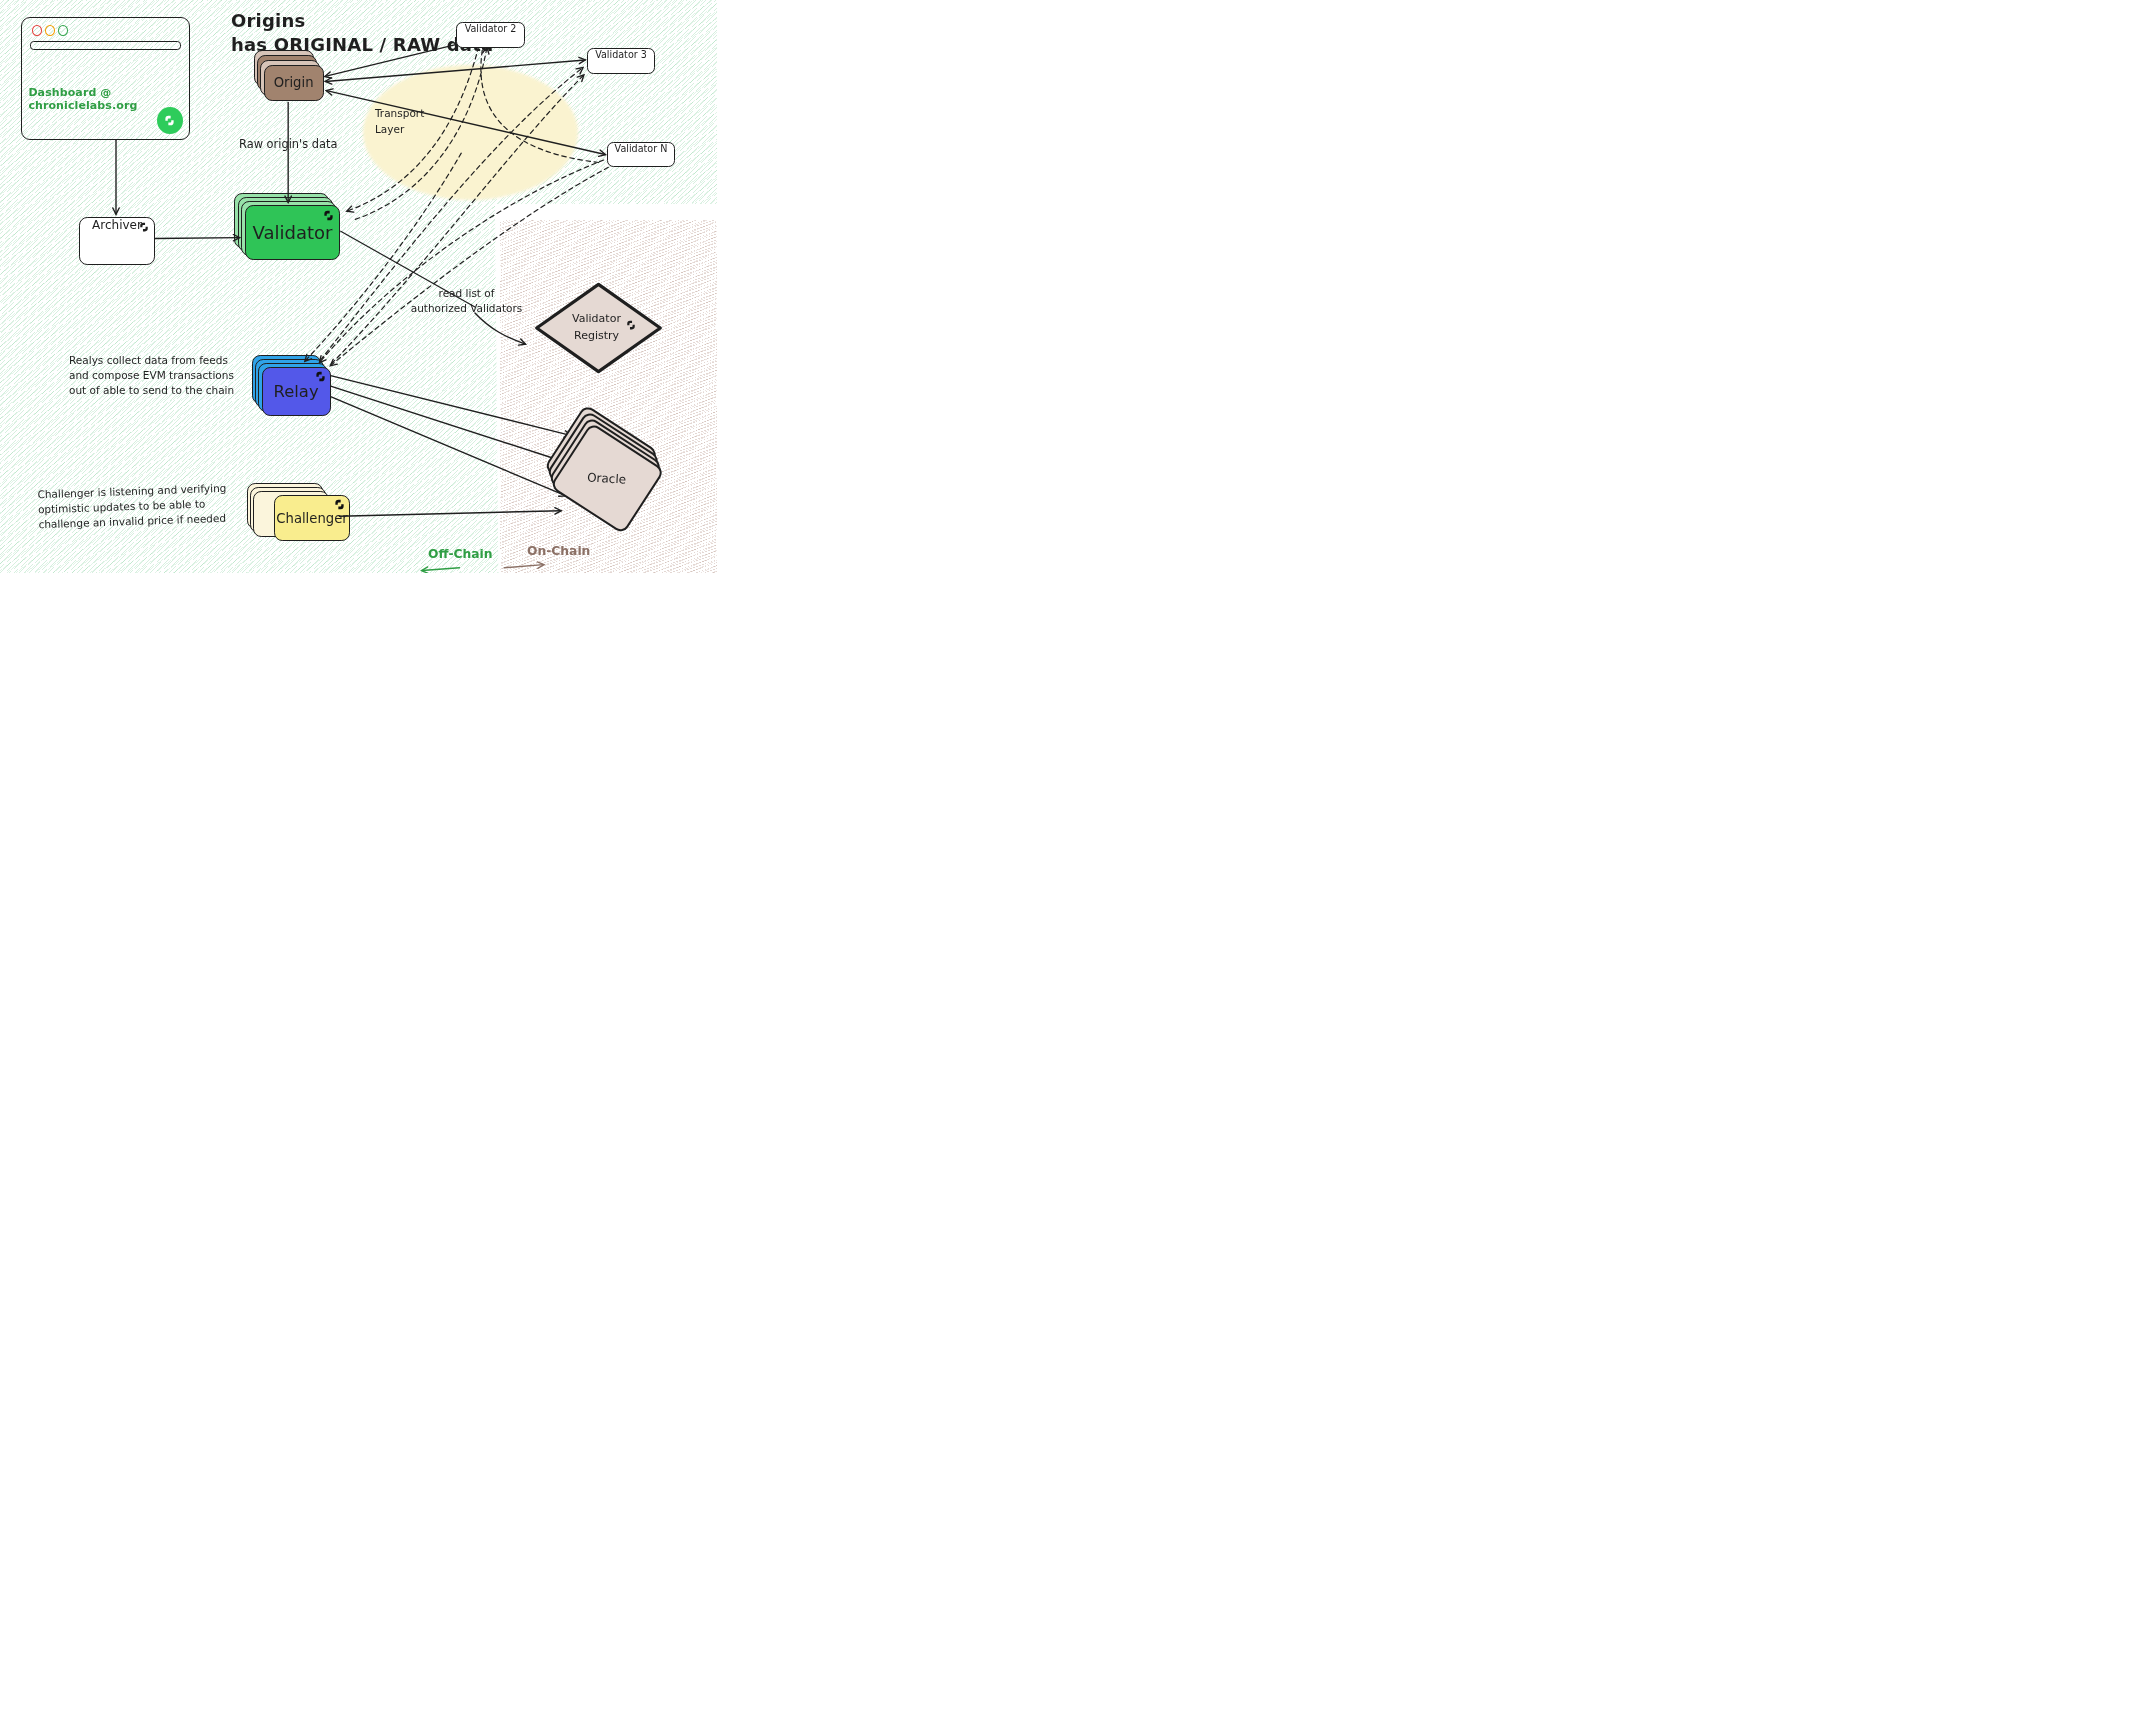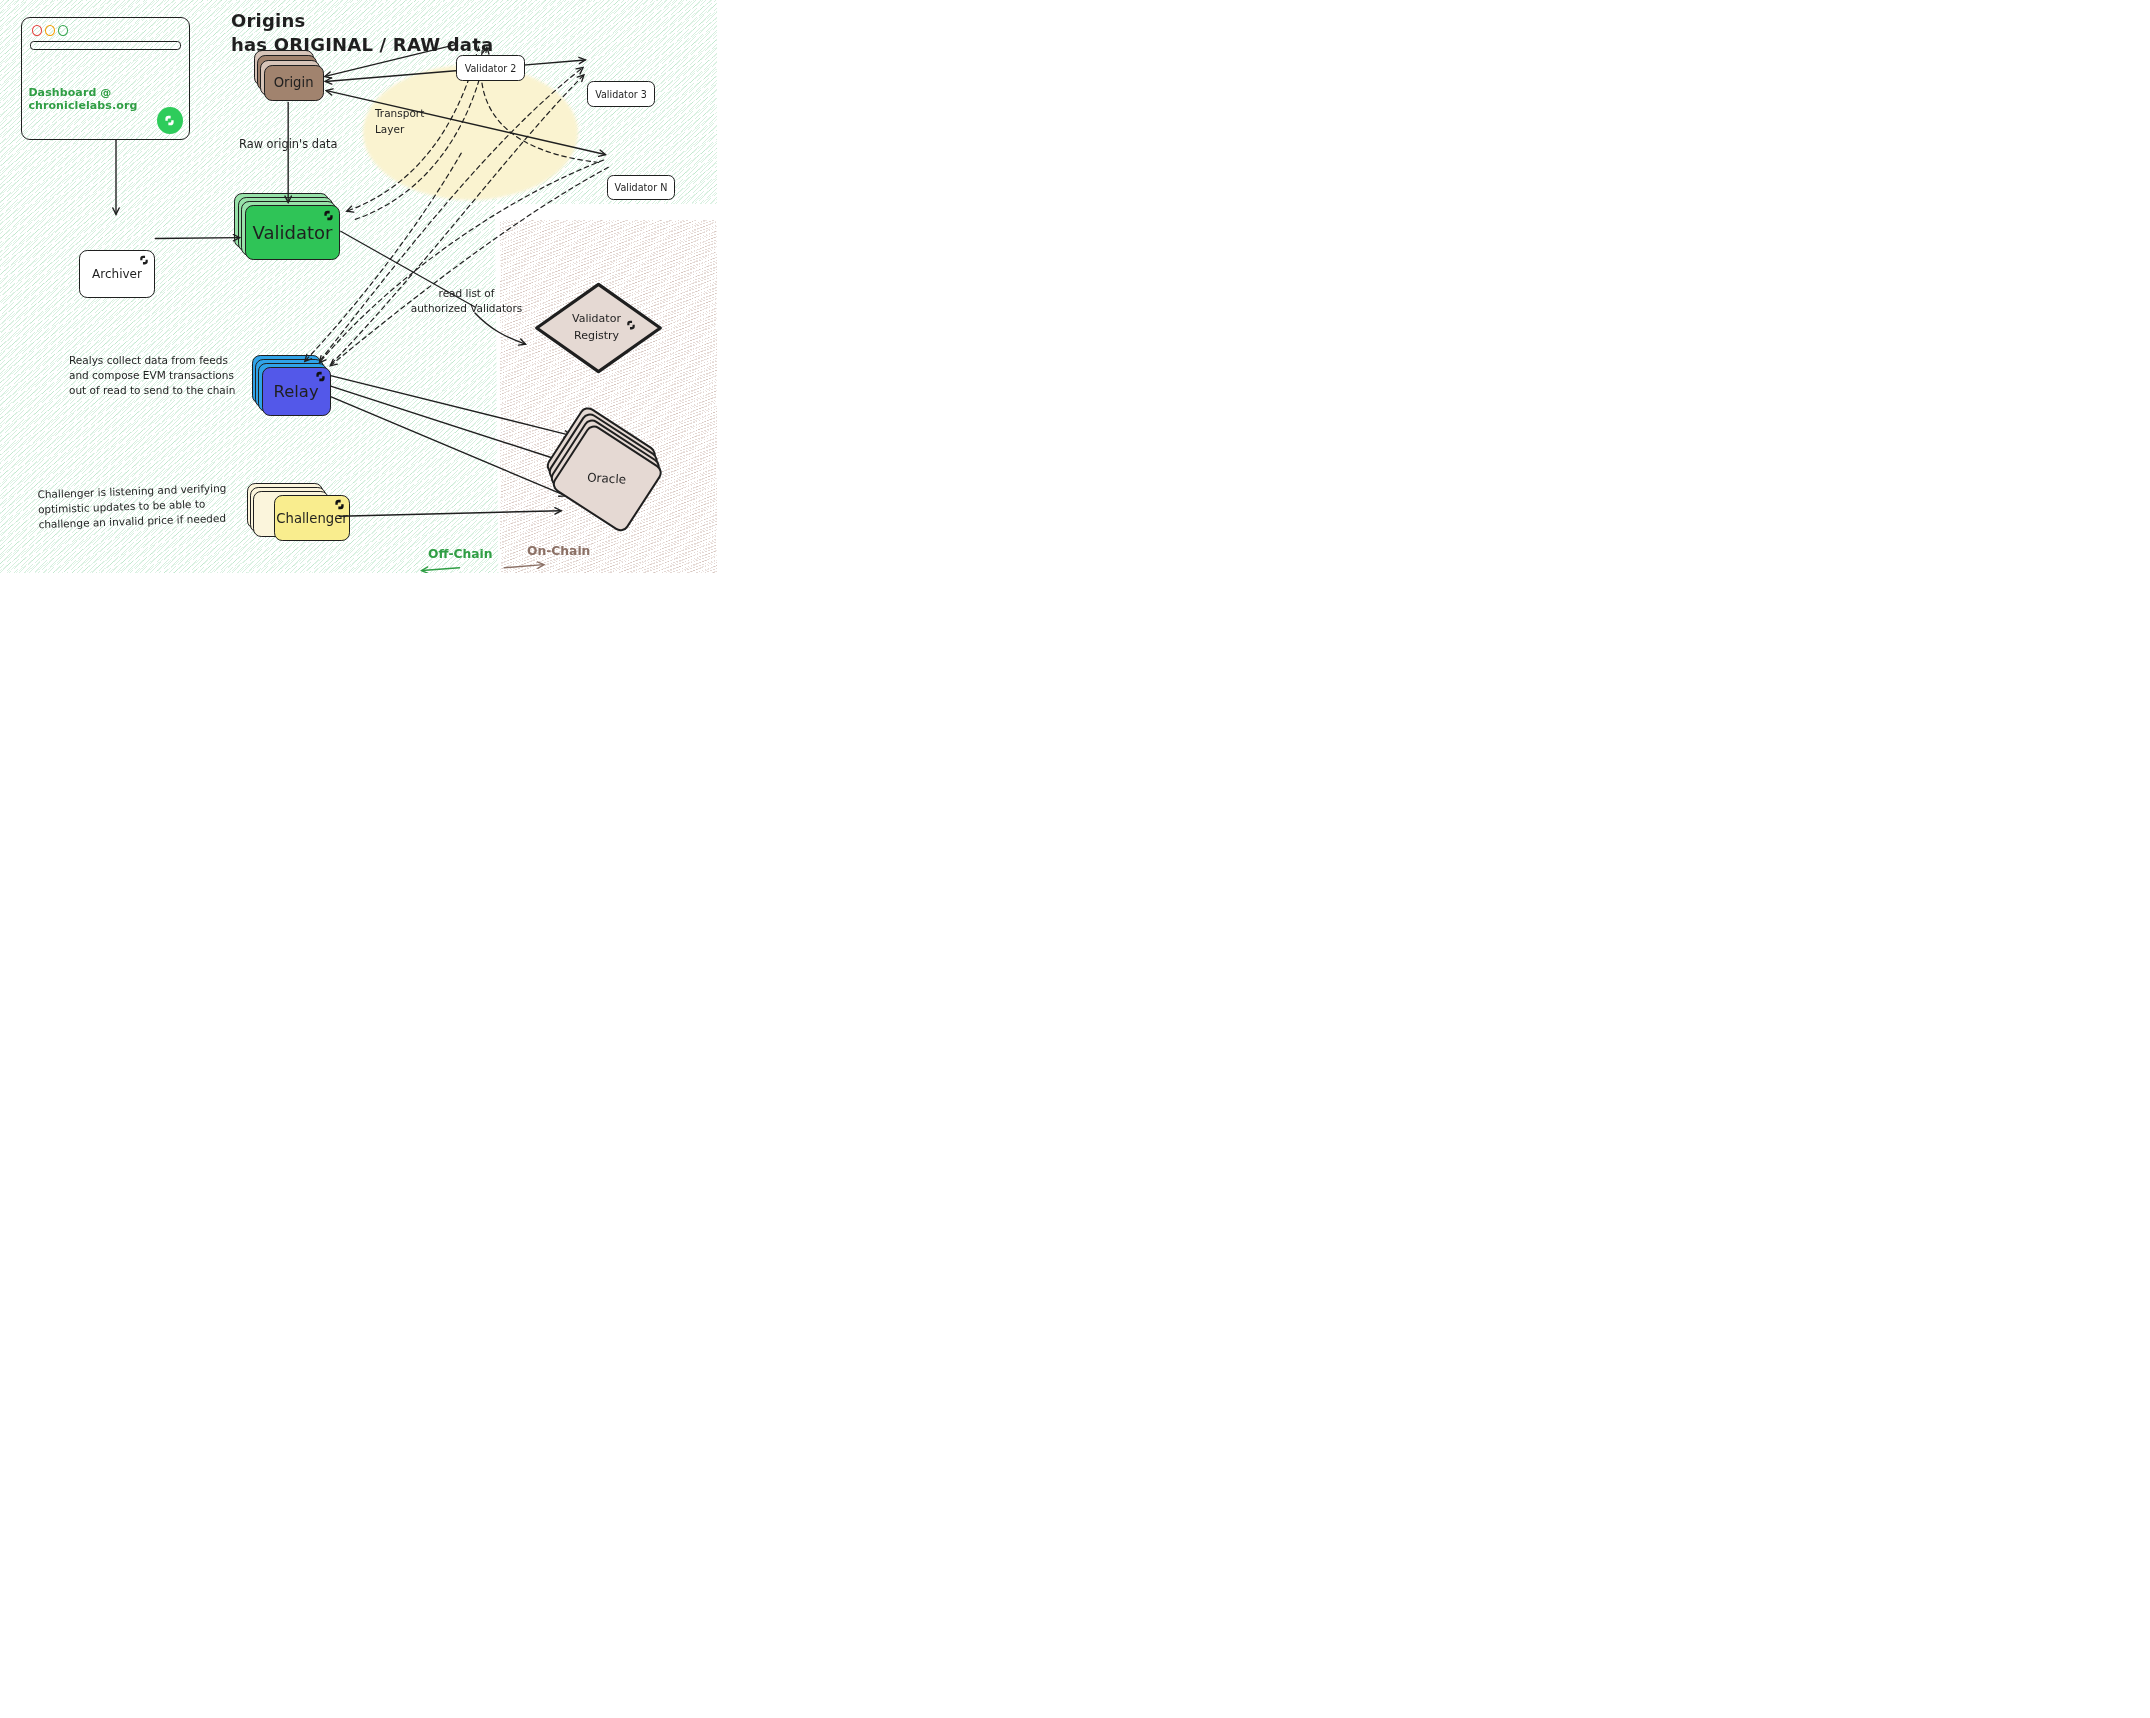--- a/index.html
+++ b/index.html
@@ -33,21 +33,21 @@
   .bwin{left:21px; top:17px; width:167px; height:121px; border:1.8px solid #1f1f1f; border-radius:9px;}
   .tl{position:absolute; top:7.3px; width:7.8px; height:8.7px; border-radius:50%; background:transparent;}
   .tl.red{left:10px; border:1.6px solid #e5433d;}
   .tl.orange{left:23px; border:1.6px solid #f59f00;}
   .tl.green{left:36px; border:1.6px solid #36a64f;}
   .urlbar{position:absolute; left:8.2px; top:23px; right:8.2px; height:7.3px; border:1.4px solid #1f1f1f; border-radius:3.7px;}
   .dash-text{position:absolute; left:6.4px; right:3.7px; top:68px; color:#2f9e44; font-size:11px; font-weight:600; letter-spacing:0.1px;}
   .bwin .logo-circle{position:absolute; right:6.4px; bottom:5.5px; width:25.6px; height:27px; background:#2ecc5b; border-radius:50%; display:flex; align-items:center; justify-content:center;}
 
   
-  .wbox{border:1.6px solid #1f1f1f; border-radius:6.4px; background:#fff; display:flex; align-items:center; justify-content:center; font-size:9.6px; font-weight:500;margin-top:33px;}
+  .wbox{border:1.6px solid #1f1f1f; border-radius:6.4px; background:#fff; display:flex; align-items:flex-start; justify-content:center; font-size:9.6px; font-weight:500;}
 
   
   .stack{position:absolute;}
   .stack .layer{position:absolute; border:1.6px solid #1f1f1f; border-radius:8.2px;}
   .stack .front{display:flex; align-items:center; justify-content:center;}
   .stack .label{font-weight:500;}
   .logo{position:absolute; width:11px; height:11px;}
 
   .heading{left:231px; top:9px; font-size:18px; font-weight:600; line-height:1.32; letter-spacing:0.2px;}
   .note{font-size:10.5px; line-height:1.45; font-weight:500;}
@@ -215,21 +215,21 @@
     <div>Validator</div>
     <div>Registry</div>
   </div>
   <svg class="logo" style="left:626px; top:320px; width:10px; height:10px; z-index:4; position:absolute;" fill="#1f1f1f" viewBox="0 0 22 22" width="10" height="10">
       <use href="#chronicle-mark"></use>
     </svg>
 
   <div class="txt note" style="left:69px; top:353px;">
     <div>Realys collect data from feeds</div>
     <div>and compose EVM transactions</div>
-    <div>out of read to send to the chain</div>
+    <div>out of able to send to the chain</div>
   </div>
 
   <div class="stack" style="left:252px; top:355px; width:87px; height:73px;">
     <div class="layer" style="left:0;top:0;width:67px;height:47px;background:#2fa3e8;"></div>
     <div class="layer" style="left:3.2px;top:4.1px;width:67px;height:47px;background:#2fa3e8;"></div>
     <div class="layer" style="left:6.4px;top:8.2px;width:67px;height:47px;background:#2fa3e8;"></div>
     <div class="layer front" style="left:9.6px;top:12.3px;width:67px;height:47px;background:#5358e9;justify-content:center;">
       <span class="label" style="font-size:16.4px;">Relay</span>
       <svg class="logo" style="right:3.7px; top:3.2px;" fill="#111" viewBox="0 0 24 24" width="11" height="11">
           <use href="#chronicle-mark"></use>

